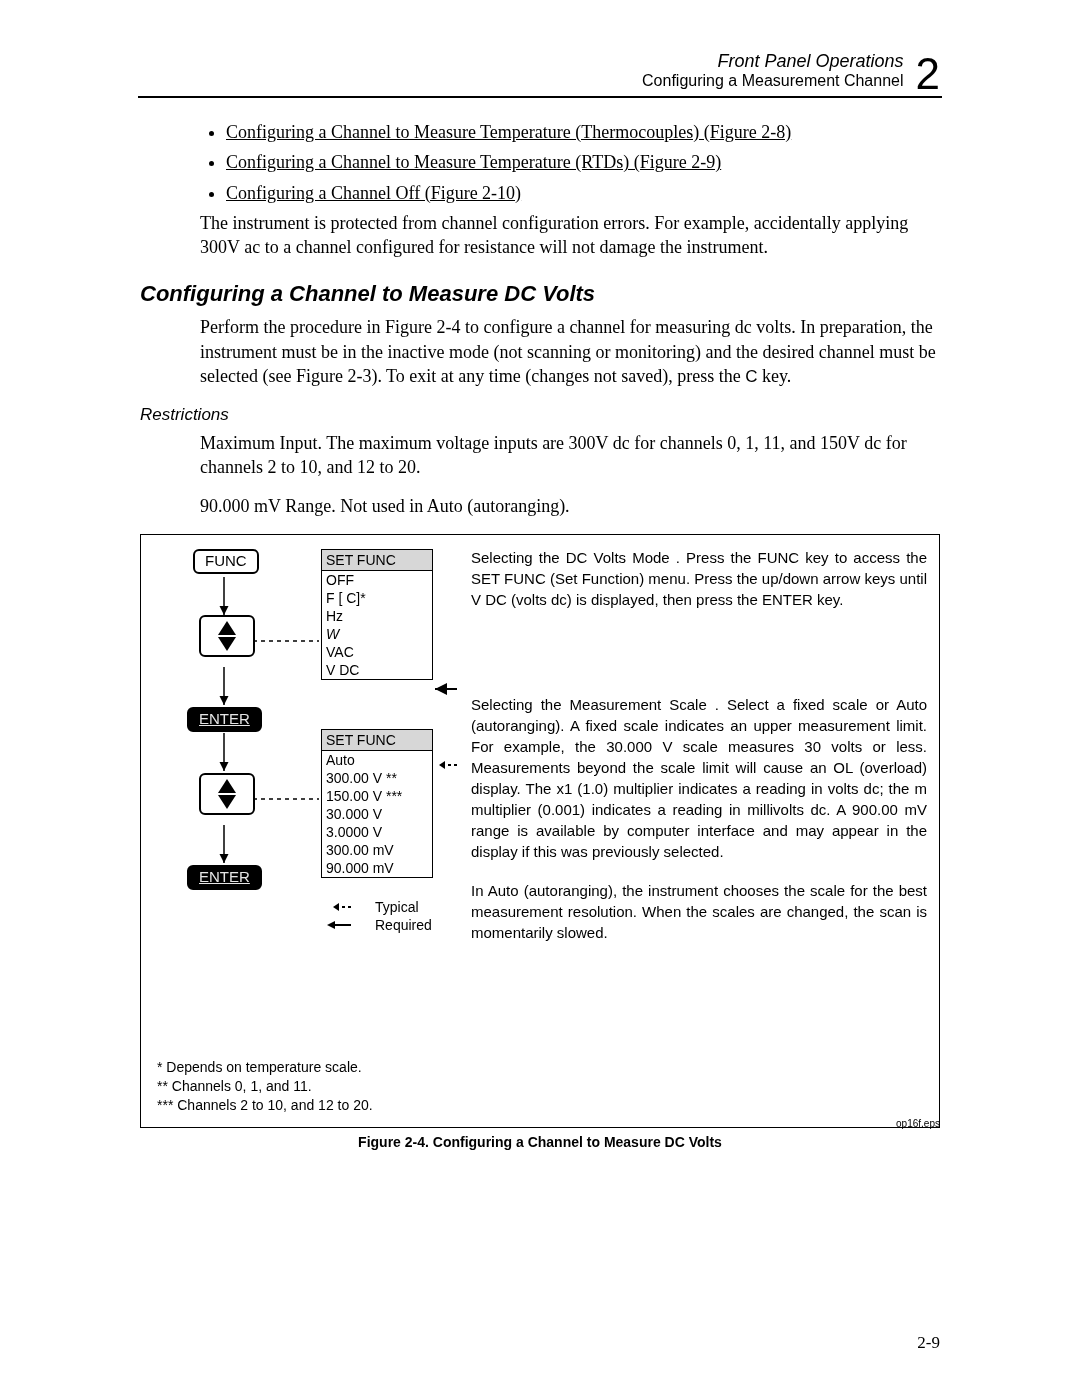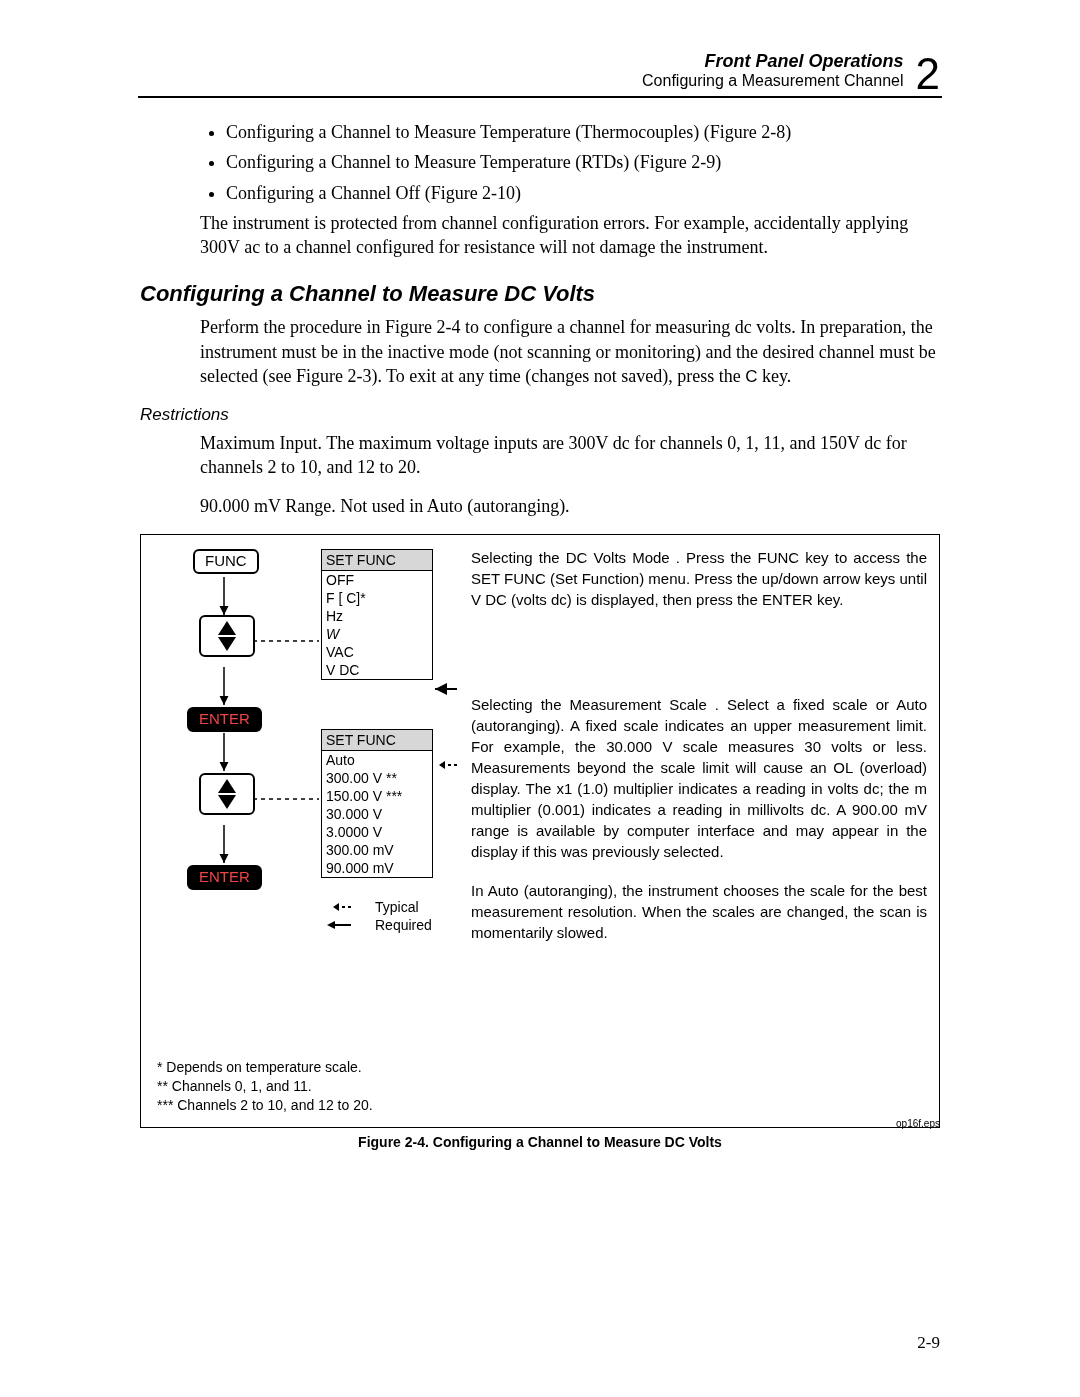--- a/index.html
+++ b/index.html
@@ -19,21 +19,21 @@
     padding: 50px 140px 40px 140px;
     position: relative;
   }
   .header-block {
     text-align: right;
     margin-bottom: 6px;
     position: relative;
   }
   .header-title {
     font-family: Arial, Helvetica, sans-serif;
-    font-weight: bold;
+    font-weight: normal;
     font-style: italic;
     font-size: 18px;
     display: inline-block;
     vertical-align: bottom;
   }
   .header-sub {
     font-family: Arial, Helvetica, sans-serif;
     font-size: 16px;
     display: inline-block;
     vertical-align: bottom;
@@ -58,20 +58,21 @@
     margin-left: 60px;
     font-size: 18px;
     line-height: 1.35;
   }
   ul.bullets {
     margin: 0 0 6px 0;
     padding-left: 26px;
   }
   ul.bullets li {
     margin-bottom: 6px;
+    text-decoration: underline;
   }
   p { margin: 6px 2px 14px 0; }
   .h-section {
     font-family: Arial, Helvetica, sans-serif;
     font-weight: bold;
     font-style: italic;
     font-size: 22px;
     margin: 22px 0 8px 0;
   }
   .h-sub {
@@ -119,22 +120,23 @@
     border-radius: 6px;
     padding: 1px 10px 3px 10px;
     display: inline-block;
     text-align: center;
     font-size: 15px;
     font-family: Arial, Helvetica, sans-serif;
     background: #fff;
   }
   .kbox.black {
     background: #000;
-    color: #ef4444;
+    color: #e5e5e5;
     border-color: #000;
+    text-decoration: underline;
   }
   .arrow-pair {
     border: 2px solid #000;
     border-radius: 6px;
     width: 48px;
     padding: 2px 2px;
     text-align: center;
     background: #fff;
   }
   .arrow-pair .tri {

